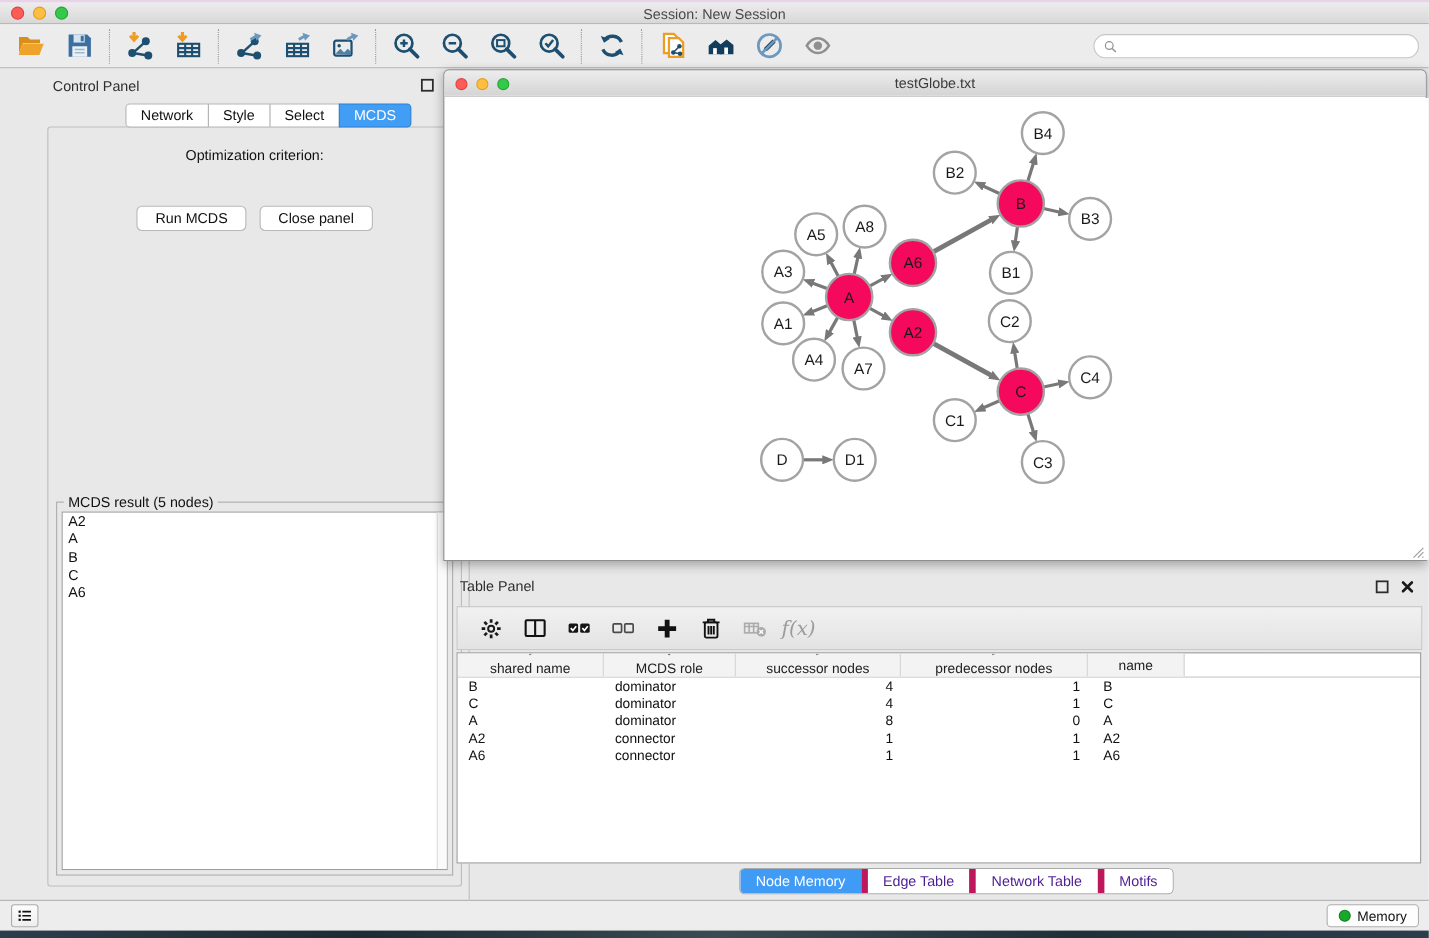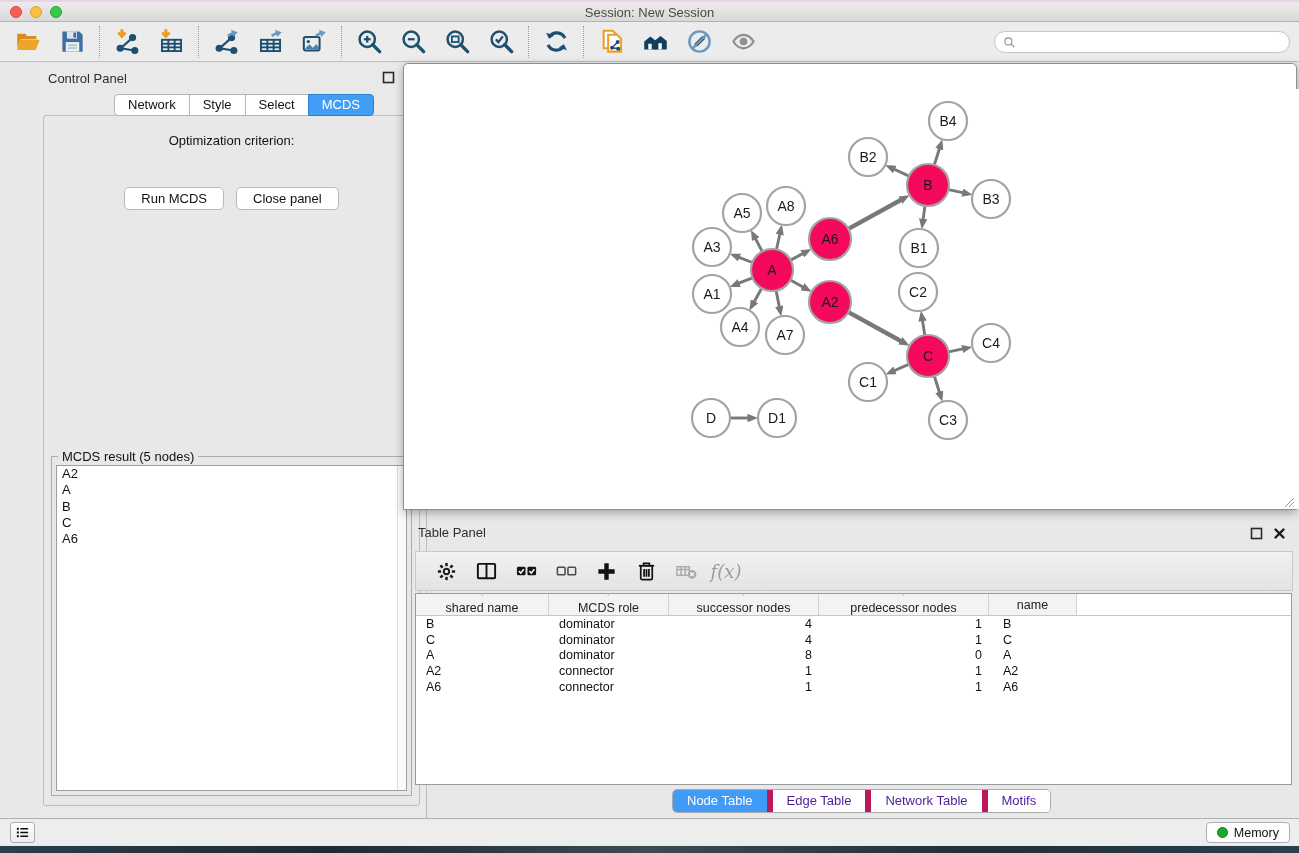--- a/index.html
+++ b/index.html
@@ -335,20 +335,28 @@
               <div class="mcds-item">C</div>
               <div class="mcds-item">A6</div>
             </div>
           <div class="result-gutter"></div>
         </div>
       </div>
     </div>
   </div>
 
   <div class="net-window">
+    <div class="net-titlebar">
+      <div class="lights">
+        <span class="light red"></span>
+        <span class="light yellow"></span>
+        <span class="light green"></span>
+      </div>
+      <div class="net-title">testGlobe.txt</div>
+    </div>
     <div class="graph-canvas" id="graph-canvas"><svg width="890" height="420" viewBox="0 0 890 420" style="font-family:'Liberation Sans',sans-serif">
           <defs>
             <marker id="arr" viewBox="0 0 10 8" refX="0.5" refY="4" markerWidth="10.5" markerHeight="8.4" orient="auto" markerUnits="userSpaceOnUse">
               <path d="M0 0L10 4L0 8Z" fill="#787878"></path>
             </marker>
           </defs>
           <line x1="347.4" y1="173.5" x2="334.1" y2="168.4" stroke="#787878" stroke-width="2.9" marker-end="url(#arr)"></line>
           <line x1="357.2" y1="162.4" x2="350.5" y2="149.7" stroke="#787878" stroke-width="2.9" marker-end="url(#arr)"></line>
           <line x1="371.5" y1="160.5" x2="374.8" y2="145.3" stroke="#787878" stroke-width="2.9" marker-end="url(#arr)"></line>
           <line x1="347.5" y1="188.8" x2="333.9" y2="194.2" stroke="#787878" stroke-width="2.9" marker-end="url(#arr)"></line>
@@ -622,21 +630,21 @@
           <div class="tp-row">
             <div class="tp-cell left" style="width: 133px;">A6</div>
             <div class="tp-cell left" style="width: 120px;">connector</div>
             <div class="tp-cell right" style="width: 150px;">1</div>
             <div class="tp-cell right" style="width: 170px;">1</div>
             <div class="tp-cell left name" style="width: 88px;">A6</div>
           </div>
         </div>
     </div>
     <div id="tp-tabs">
-        <div class="tp-tab active">Node Table</div>
+        <div class="tp-tab active">Node Memory</div>
         <div class="tp-tab">Edge Table</div>
         <div class="tp-tab">Network Table</div>
         <div class="tp-tab">Motifs</div>
       </div>
   </div>
 
   <div class="statusbar">
     <span class="status-list-btn">
       <svg viewBox="0 0 24 24">
         <g fill="#111">

